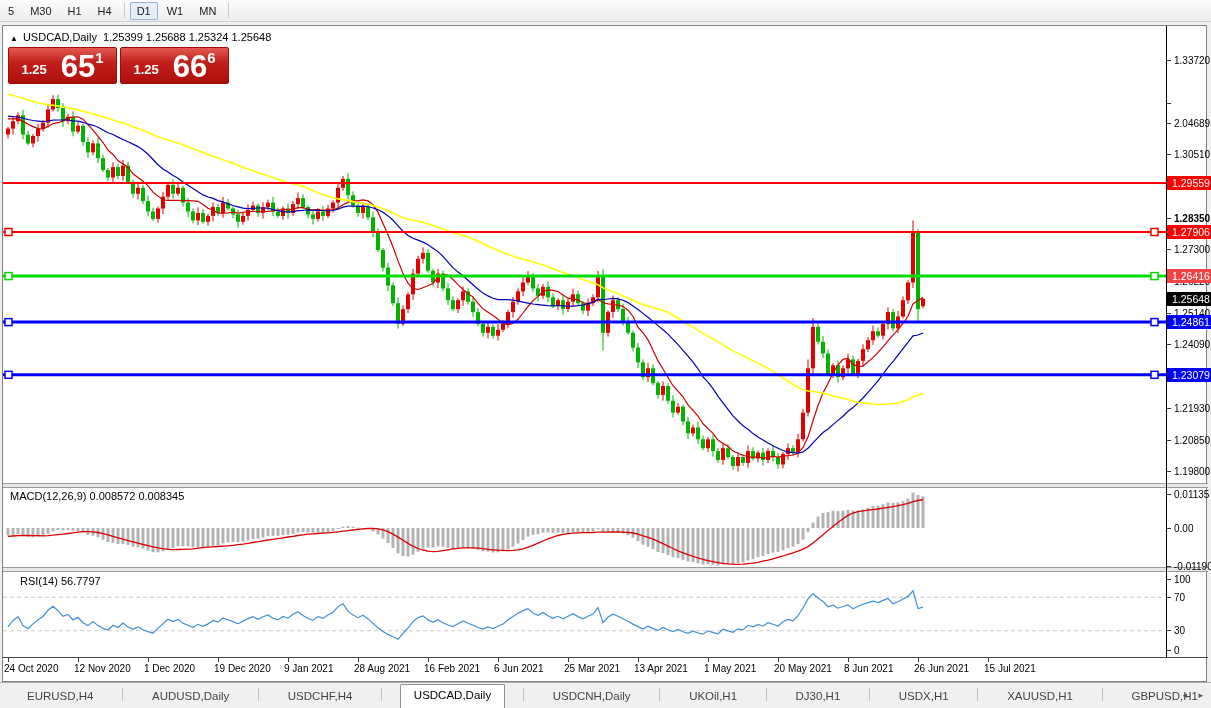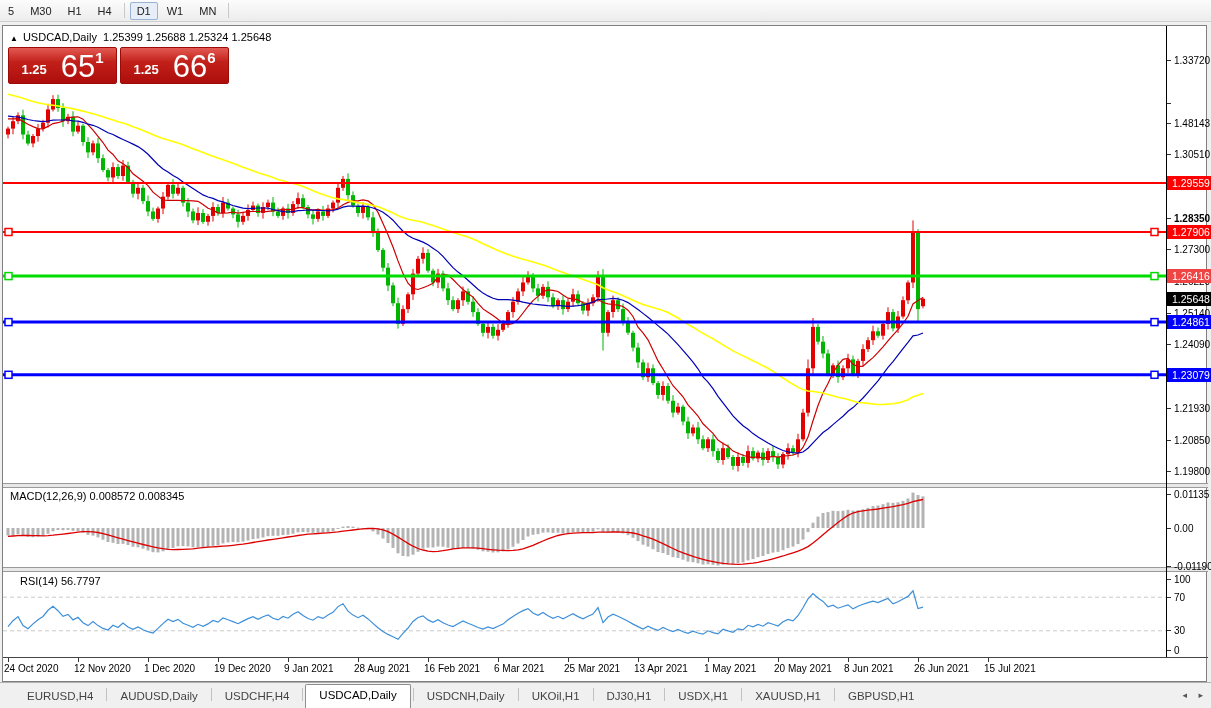--- a/index.html
+++ b/index.html
@@ -27,40 +27,40 @@
   .volwrap{flex:1;display:flex;margin:0 2px;border:1px solid #adadad;background:#fff;box-sizing:border-box;}
   .spinbtn{width:17px;background:linear-gradient(#fbfbfb,#dfdfdf);display:flex;align-items:center;justify-content:center;
     color:#33527d;font-size:7px;border:0;}
   .spinbtn.left{border-right:1px solid #cfcfcf;}
   .spinbtn.right{border-left:1px solid #cfcfcf;}
   .vol{flex:1;border:0;outline:0;text-align:right;font-size:13px;padding:0 5px 0 0;color:#000;min-width:10px;font-family:"Liberation Sans",sans-serif;}
   .tp-row2{display:flex;margin-top:2px;gap:3px;}
   .pbox{flex:1;height:37px;color:#fff;display:flex;align-items:flex-end;justify-content:center;
     background:linear-gradient(#e25a52,#c2201a 40%,#ad0e0b);border:1px solid #9d0b08;border-radius:2px;padding-bottom:2px;box-sizing:border-box;}
   .p-small{font-size:13px;font-weight:bold;margin:0 2px 4px 0;}
-  .p-big{font-size:31px;font-weight:normal;line-height:29px;margin-left:12px;}
+  .p-big{font-size:31px;font-weight:bold;line-height:29px;margin-left:12px;}
   .p-sup{font-size:15px;font-weight:bold;margin-bottom:15px;}
 
   
   .svgabs{position:absolute;}
   .splitter{position:absolute;left:3px;width:1205px;height:3px;background:#e8e8e8;border-top:1px solid #9a9a9a;border-bottom:1px solid #9a9a9a;}
   .vaxis{position:absolute;left:1166px;top:26px;height:631px;width:0;border-left:1px solid #000;}
   .xline{position:absolute;left:3px;top:657px;width:1205px;height:0;border-top:1px solid #444;}
 
   .ptick{position:absolute;left:1167px;display:flex;align-items:center;height:12px;font-size:10px;color:#000;}
   .ptick .dash{width:4px;height:1px;background:#333;margin-right:3px;}
   .ptag{position:absolute;left:1167px;width:44px;height:14px;color:#fff;font-size:10.5px;line-height:14px;padding-left:5px;box-sizing:border-box;}
 
   .ilabel{position:absolute;font-size:11px;color:#000;}
   .dlabel{position:absolute;top:663px;font-size:10px;color:#000;white-space:nowrap;}
   .dtick{position:absolute;top:658px;width:1px;height:4px;background:#333;}
 
   
   .tabbar{position:absolute;left:0;top:682px;width:1211px;height:26px;background:#f0f0f0;border-top:1px solid #b0b0b0;
-    display:flex;align-items:flex-end;padding-left:14px;box-sizing:border-box;}
+    display:flex;align-items:flex-end;padding-left:14px;box-sizing:border-box;justify-content:space-between;}
   .tab{font-size:11.5px;color:#444;padding:4px 13px 6px;}
   .tab.active{background:#fff;border:1px solid #8f8f8f;border-bottom:none;border-radius:2px 2px 0 0;color:#000;padding-bottom:7px;margin:0 2px;}
   .tab-sep{width:1px;height:13px;background:#c2c2c2;margin-bottom:7px;}
   .tab-arrows{position:absolute;right:8px;top:690px;font-size:9px;color:#555;}
   .tab-arrows span{margin-left:9px;}
 </style>
 </head>
 <body>
 
 <div id="app">
@@ -688,21 +688,21 @@
       <div class="ptick" style="top: 54px;">
         <span class="dash"></span>
         <span>1.33720</span>
       </div>
       <div class="ptick" style="top: 97px; gap: 40px;">
         <span class="dash"></span>
         <span>1.32640</span>
       </div>
       <div class="ptick" style="top: 117.018px;">
         <span class="dash"></span>
-        <span>1.48143</span>
+        <span>2.04689</span>
       </div>
       <div class="ptick" style="top: 148.971px;">
         <span class="dash"></span>
         <span>1.30510</span>
       </div>
       <div class="ptick" style="top: 180.924px;">
         <span class="dash"></span>
         <span>1.29430</span>
       </div>
       <div class="ptick" style="top: 212.877px; font-weight: bold;">
@@ -784,21 +784,21 @@
       <div class="dlabel" style="left: 144px;">1 Dec 2020</div>
       <div class="dtick" style="left: 148px;"></div>
       <div class="dlabel" style="left: 214px;">19 Dec 2020</div>
       <div class="dtick" style="left: 218px;"></div>
       <div class="dlabel" style="left: 284px;">9 Jan 2021</div>
       <div class="dtick" style="left: 288px;"></div>
       <div class="dlabel" style="left: 354px;">28 Aug 2021</div>
       <div class="dtick" style="left: 358px;"></div>
       <div class="dlabel" style="left: 424px;">16 Feb 2021</div>
       <div class="dtick" style="left: 428px;"></div>
-      <div class="dlabel" style="left: 494px;">6 Mar 2021</div>
+      <div class="dlabel" style="left: 494px;">6 Jun 2021</div>
       <div class="dtick" style="left: 498px;"></div>
       <div class="dlabel" style="left: 564px;">25 Mar 2021</div>
       <div class="dtick" style="left: 568px;"></div>
       <div class="dlabel" style="left: 634px;">13 Apr 2021</div>
       <div class="dtick" style="left: 638px;"></div>
       <div class="dlabel" style="left: 704px;">1 May 2021</div>
       <div class="dtick" style="left: 708px;"></div>
       <div class="dlabel" style="left: 774px;">20 May 2021</div>
       <div class="dtick" style="left: 778px;"></div>
       <div class="dlabel" style="left: 844px;">8 Jun 2021</div>

